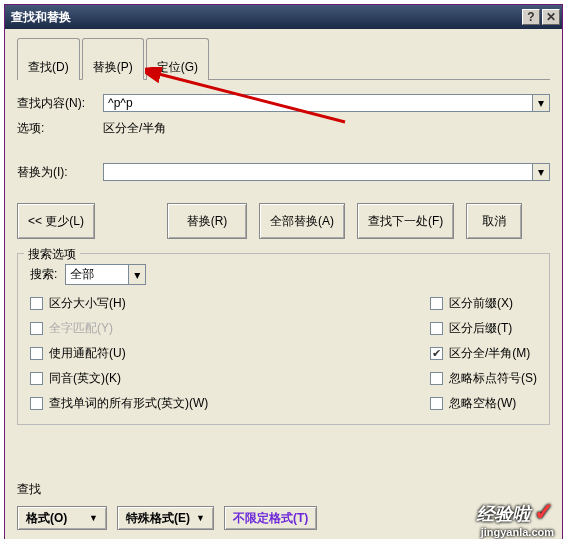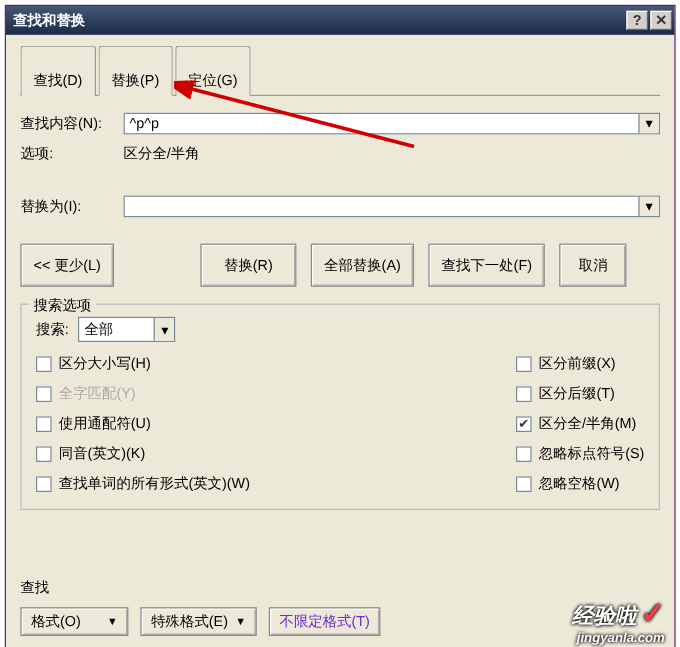--- a/index.html
+++ b/index.html
@@ -30,28 +30,28 @@
 .search-select .combo-btn { width: 17px; }
 .check-cols { display: flex; }
 .check-col { display: flex; flex-direction: column; gap: 8px; }
 .check-col.left { flex: 1; }
 .checkitem { display: flex; align-items: center; }
 .cbox { width: 13px; height: 13px; border: 1px solid #7b8a99; background: #fff; margin-right: 6px; display: flex; align-items: center; justify-content: center; font-size: 11px; color: #333; }
 .disabled-text { color: #aaa; }
 .find-section { margin-top: 56px; }
 .find-legend { margin-bottom: 8px; }
 .find-btns { display: flex; gap: 10px; }
-.fbtn { height: 24px; border: 1px solid #888; background: #ece9d8; padding: 0 8px; display: flex; align-items: center; box-shadow: inset 1px 1px 0 #fff, inset -1px -1px 0 #aaa; min-width: 90px; justify-content: space-between; }
+.fbtn { height: 24px; border: 1px solid #888; background: #ece9d8; padding: 0 8px; display: flex; align-items: center; box-shadow: inset 1px 1px 0 #fff, inset -1px -1px 0 #aaa; min-width: 90px; justify-content: space-between; font-weight: bold; }
 .fbtn .tri { margin-left: 6px; font-size: 9px; }
 .fbtn.disabled { color: #6d28d9; }
 .arrow { position: absolute; top: 38px; left: 140px; width: 210px; height: 60px; pointer-events: none; }
 .watermark { position: absolute; right: 8px; bottom: 6px; color: #fff; font-weight: bold; text-align: right; text-shadow: 0 0 3px #000, 0 0 3px #000; margin-top: 32px; }
 .watermark .big { font-size: 18px; font-style: italic; }
 .watermark .check { color: #ff3b3b; font-size: 24px; }
-.watermark .small { font-size: 11px; font-style: italic; }
+.watermark .small { font-size: 11px; }
 </style>
 </head>
 <body>
 
 <div class="window">
   <div class="titlebar">
     <span class="titlebar-text">查找和替换</span>
     <div class="titlebar-btn">?</div>
     <div class="titlebar-btn">✕</div>
   </div>

